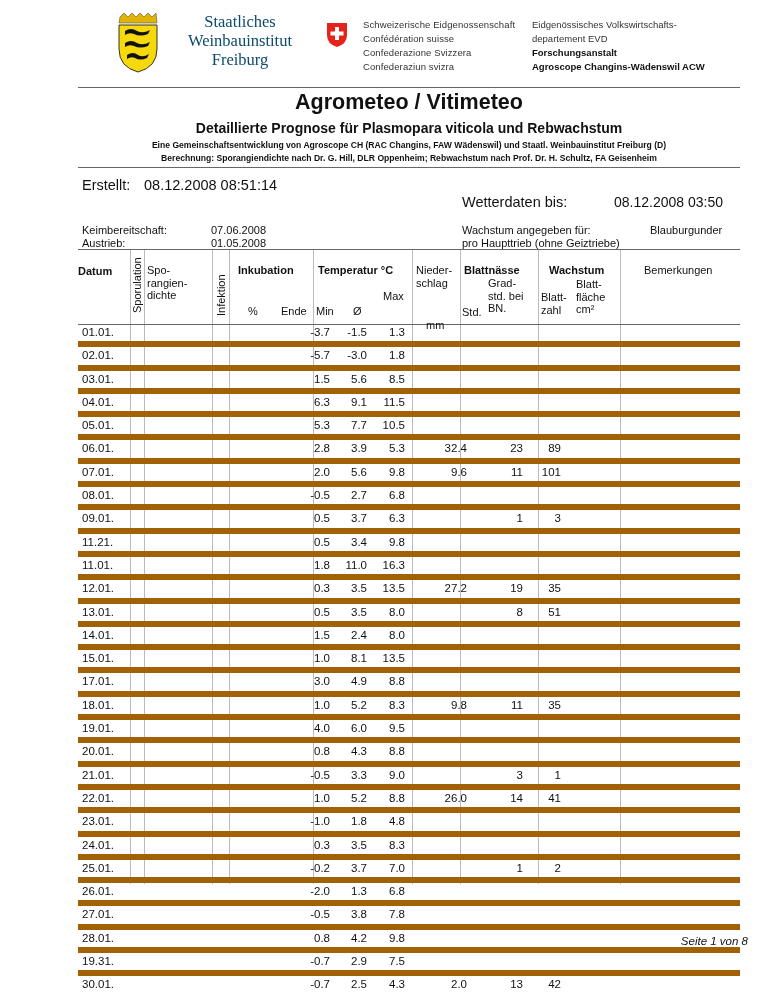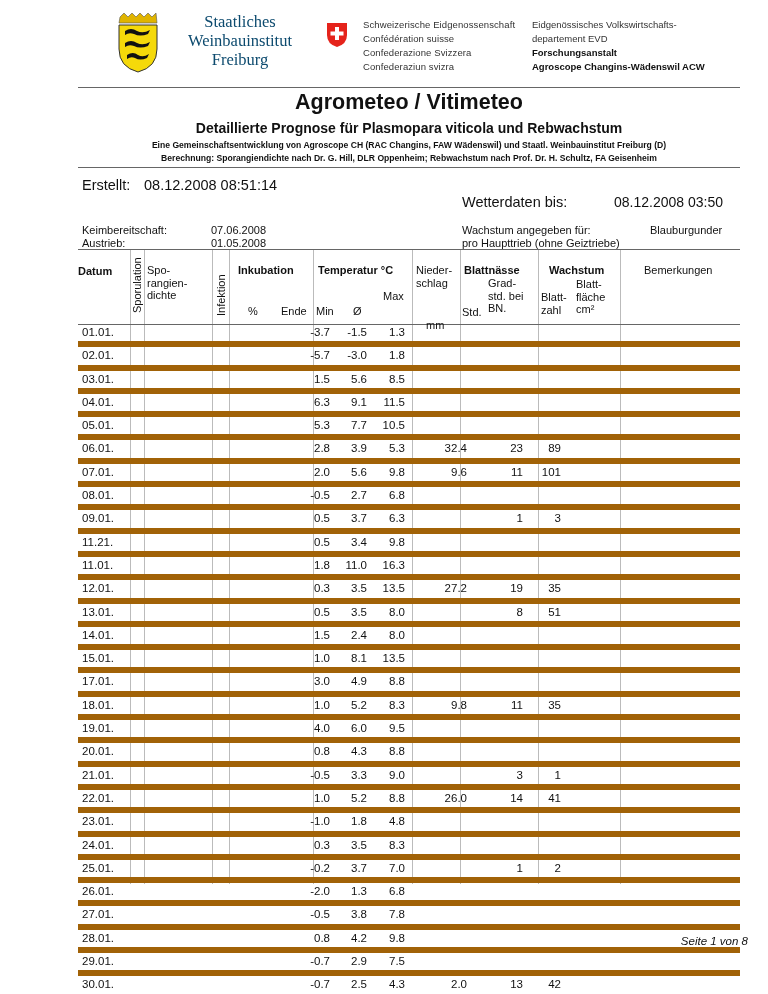--- a/index.html
+++ b/index.html
@@ -411,21 +411,21 @@
     <div class="row">
       <span class="c-date">28.01.</span>
       <span class="c-min">0.8</span>
       <span class="c-avg">4.2</span>
       <span class="c-max">9.8</span>
       <span class="c-rain"></span>
       <span class="c-std"></span>
       <span class="c-grad"></span>
     </div>
     <div class="row">
-      <span class="c-date">29.01.</span>
+      <span class="c-date">19.31.</span>
       <span class="c-min">-0.7</span>
       <span class="c-avg">2.9</span>
       <span class="c-max">7.5</span>
       <span class="c-rain"></span>
       <span class="c-std"></span>
       <span class="c-grad"></span>
     </div>
     <div class="row">
       <span class="c-date">30.01.</span>
       <span class="c-min">-0.7</span>

